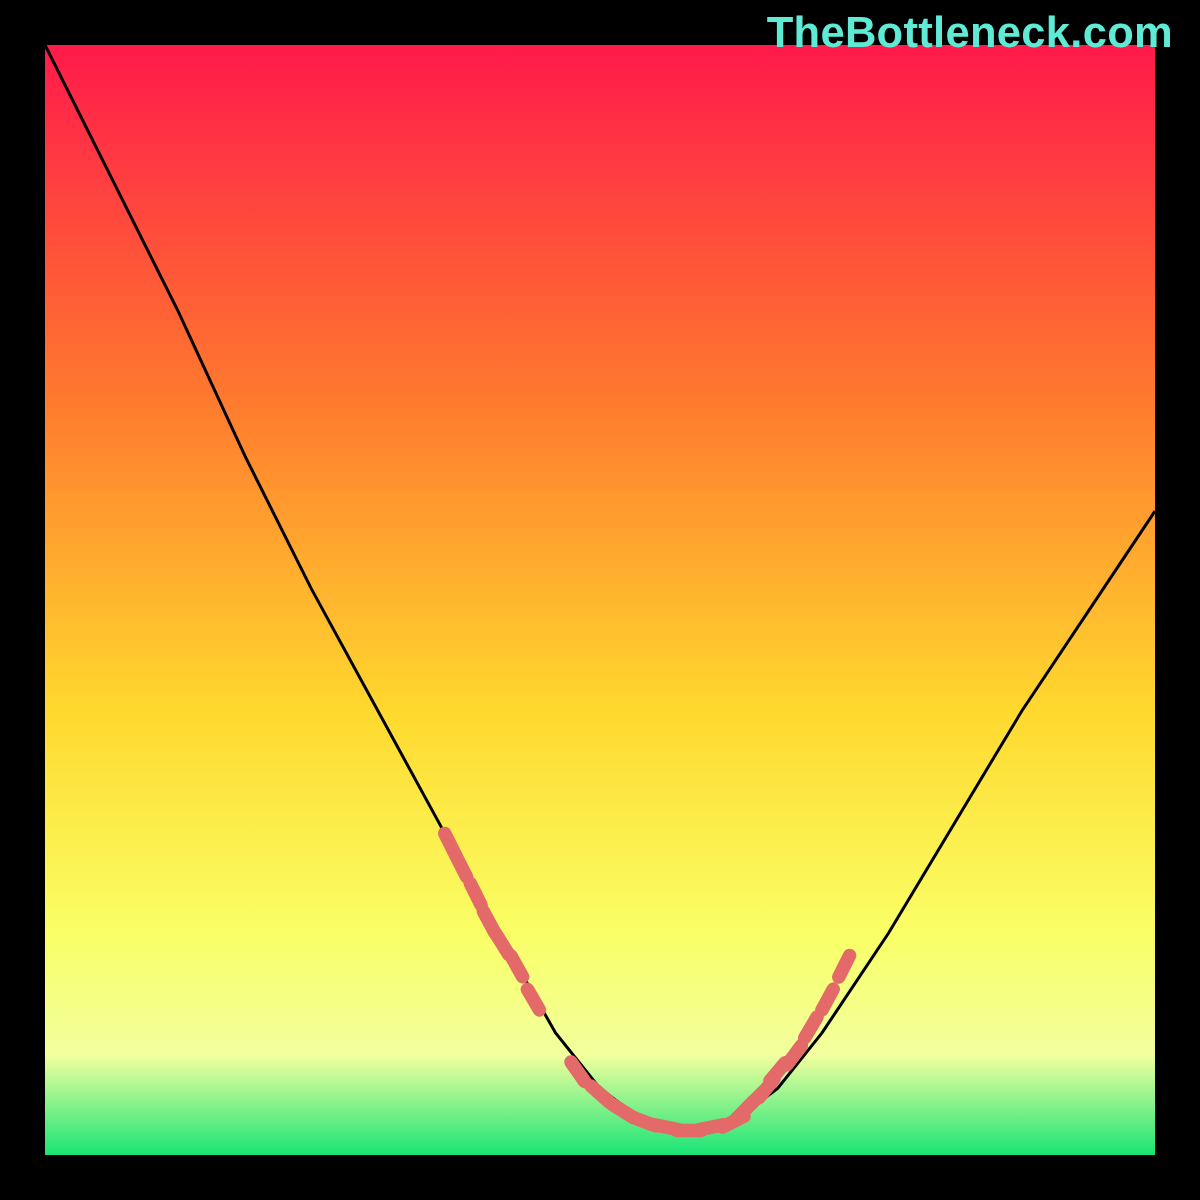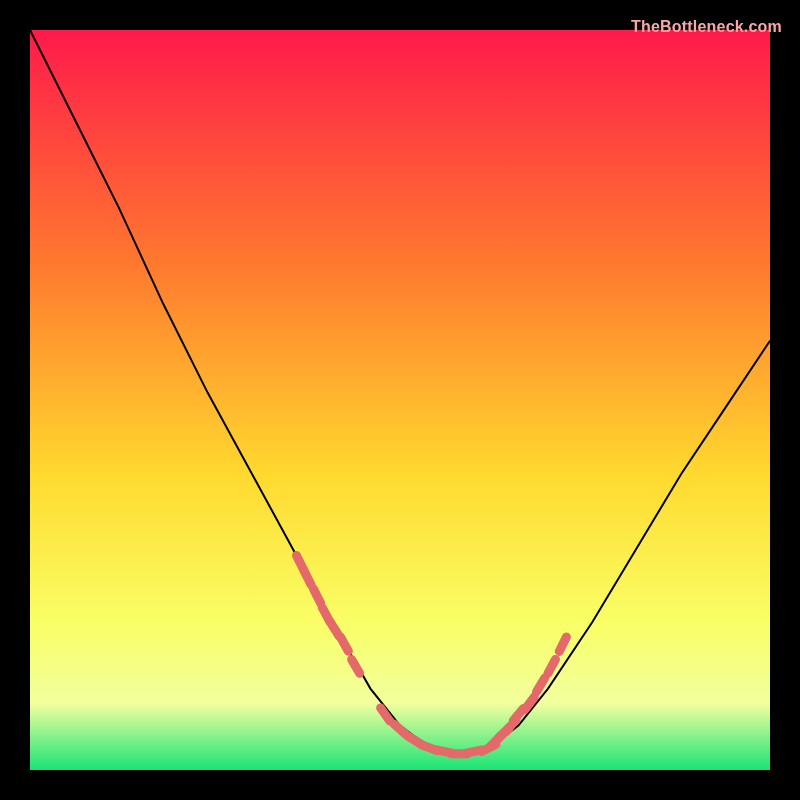--- a/index.html
+++ b/index.html
@@ -14,26 +14,25 @@
   .stage {
     position: relative;
     width: 800px;
     height: 800px;
     background: #000;
   }
   .watermark {
     position: absolute;
     top: 6px;
     right: 18px;
-    color: #fca5a5;
-    font-size: 16px;
+    color: #5eead4;
+    font-size: 29px;
     font-weight: 600;
     letter-spacing: 0.2px;
     z-index: 5;
-    margin-top: 12px;
   }
   svg.plot {
     position: absolute;
     left: 0;
     top: 0;
   }
 </style>
 </head>
 <body>
 

